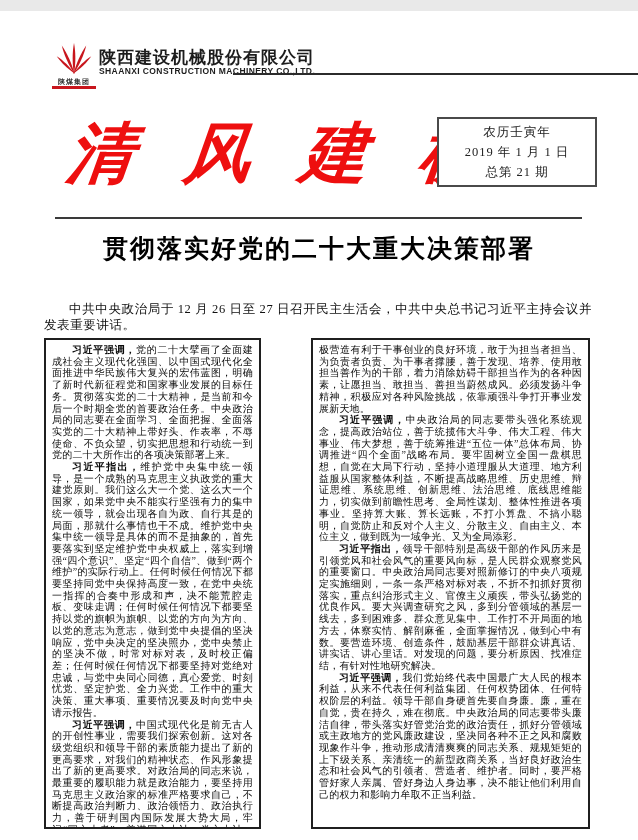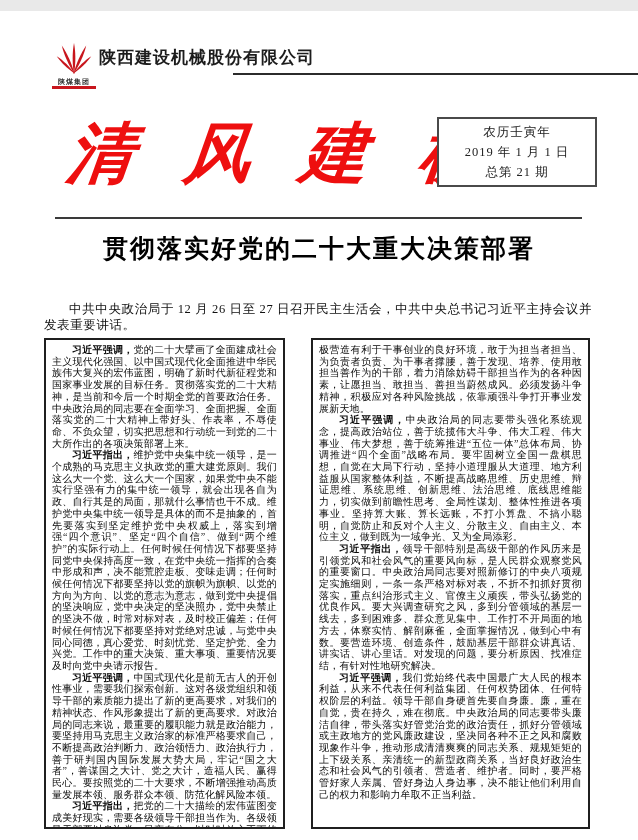--- a/index.html
+++ b/index.html
@@ -43,21 +43,21 @@
   .intro{
     position:absolute;left:44px;top:291px;width:548px;
     font-size:12.5px;line-height:15.5px;letter-spacing:0.6px;
     text-indent:2em;text-align:justify;color:#101010;
   }
   
   .col-box{
     position:absolute;top:327px;height:491px;border:2px solid #1f1f1f;
     box-sizing:border-box;padding:4px 6px 3px 6px;overflow:hidden;background:#fff;
   }
-  .col-left{left:44px;width:241px;}
+  .col-left{left:44px;width:217px;}
   .col-right{left:311px;width:279px;}
   .para{
     margin:0;font-size:10px;line-height:11.7px;letter-spacing:0.2px;
     text-indent:2em;text-align:justify;color:#0a0a0a;
   }
   .para.noindent{text-indent:0;}
   .lead{font-weight:800;}
 </style>
 </head>
 <body>
@@ -69,20 +69,21 @@
       <path d="M18 34 C16.2 24 16.2 12 18 3 C19.8 12 19.8 24 18 34 Z"></path>
       <path d="M18 34 C16.2 24 16.2 12 18 3 C19.8 12 19.8 24 18 34 Z" transform="rotate(-24 18 33)"></path>
       <path d="M18 34 C16.2 24 16.2 12 18 3 C19.8 12 19.8 24 18 34 Z" transform="rotate(24 18 33)"></path>
       <path d="M18 34 C16.5 26 16.5 16 18 9 C19.5 16 19.5 26 18 34 Z" transform="rotate(-46 18 33)"></path>
       <path d="M18 34 C16.5 26 16.5 16 18 9 C19.5 16 19.5 26 18 34 Z" transform="rotate(46 18 33)"></path>
     </g>
   </svg>
   <div class="logo-group">陕煤集团</div>
   <div class="logo-bar"></div>
   <div class="company-cn">陕西建设机械股份有限公司</div>
+  <div class="company-en">SHAANXI CONSTRUCTION MACHINERY CO.,LTD.</div>
   <div class="header-rule"></div>
 
   <div class="masthead">清 风 建 机</div>
   <div class="issue-box">
     <div>农历壬寅年</div>
     <div>2019 年 1 月 1 日</div>
     <div>总第 21 期</div>
   </div>
   <div class="masthead-rule"></div>
 

